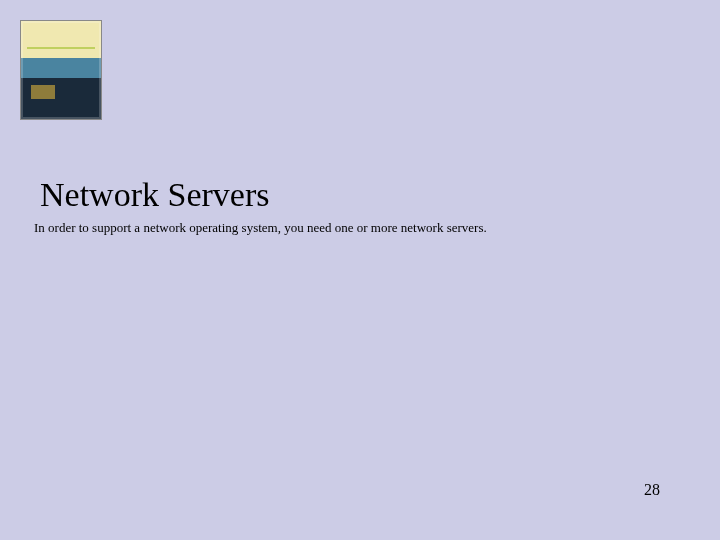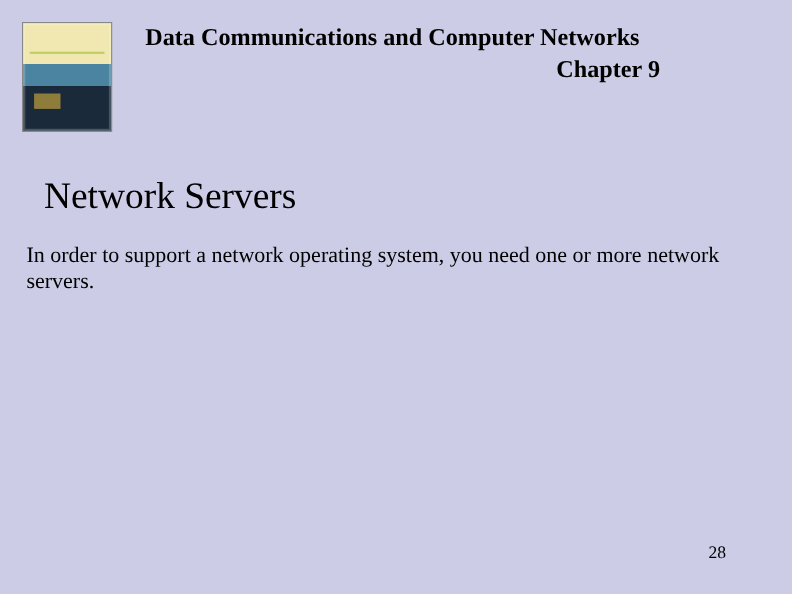--- a/index.html
+++ b/index.html
@@ -57,57 +57,53 @@
     font-size: 22px;
     line-height: 1.3;
     color: #000;
   }
   .header-text .line2 {
     text-align: right;
     padding-right: 80px;
   }
   .title {
     position: absolute;
-    top: 160px;
+    top: 176px;
     left: 40px;
     font-size: 34px;
     font-weight: normal;
     color: #000;
   }
   .body {
     position: absolute;
     top: 220px;
-    left: 24px;
+    left: 34px;
     right: 60px;
-    font-size: 20px;
+    font-size: 13px;
     line-height: 1.2;
     color: #000;
   }
   .body p {
     margin: 0 0 20px 0;
   }
   .pagenum {
     position: absolute;
-    bottom: 28px;
+    bottom: 41px;
     right: 60px;
     font-size: 16px;
     color: #000;
   }
 </style>
 </head>
 <body>
 
 <div class="slide">
 
   <div class="header">
     <div class="thumb"></div>
-    <div class="header-text">
-      <div>Data Communications and Computer Networks</div>
-      <div class="line2">Chapter 9</div>
-    </div>
   </div>
 
   <div class="title">Network Servers</div>
 
   <div class="body">
     <p>In order to support a network operating system, you need one or more network servers.</p>
   </div>
 
   <div class="pagenum">28</div>
 

